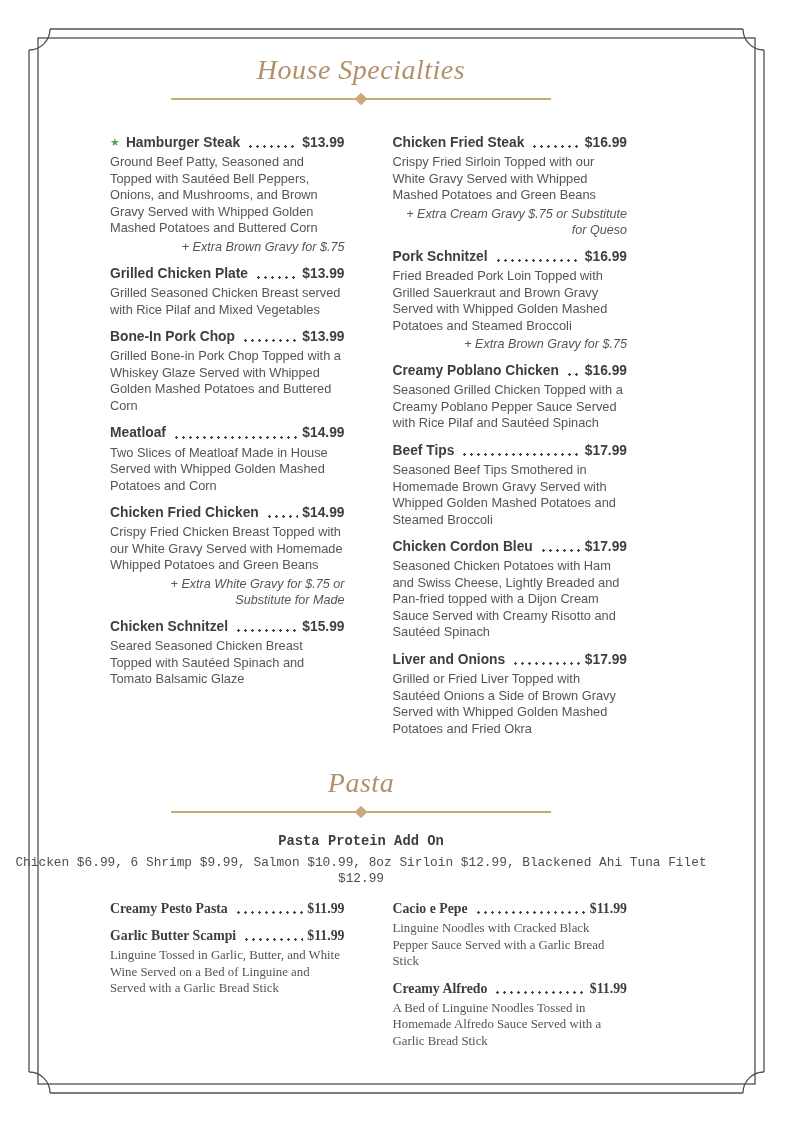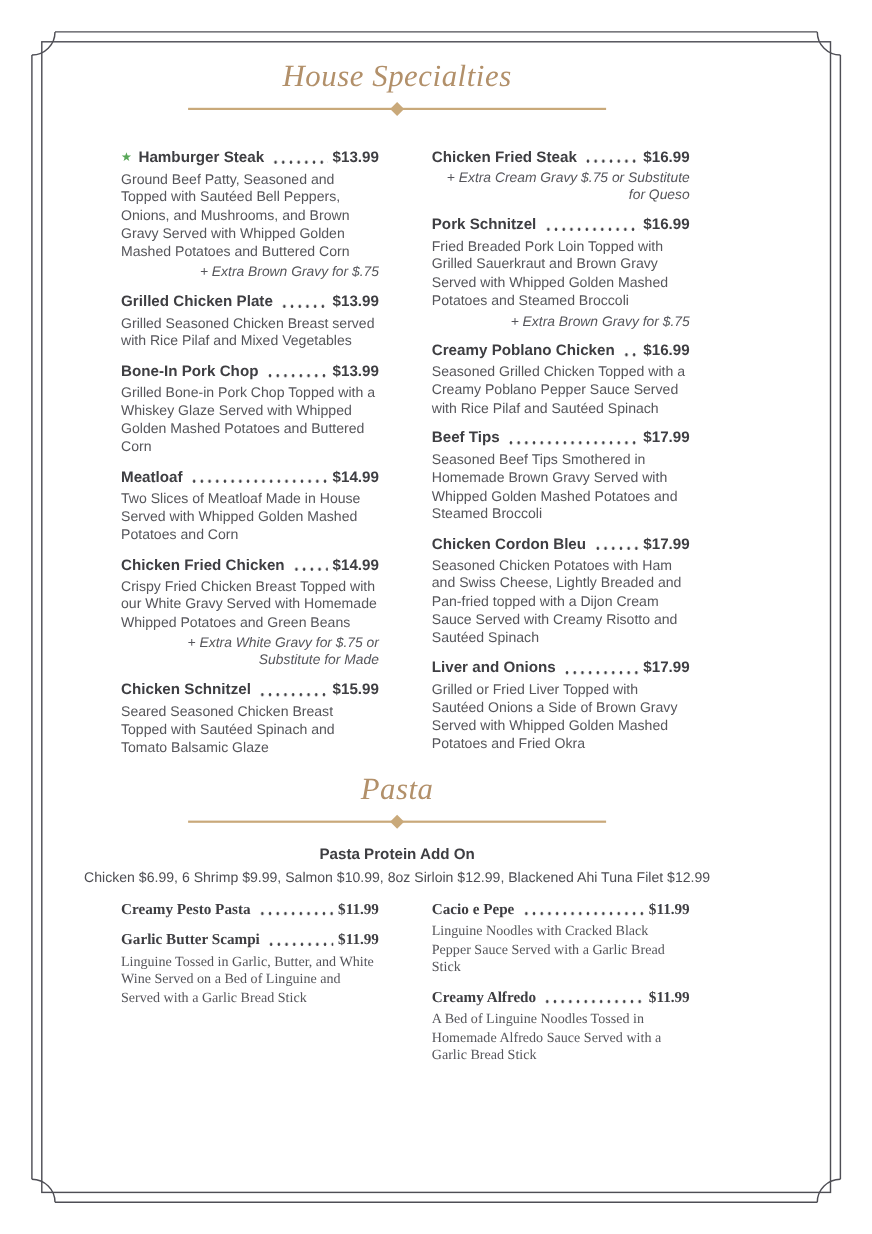--- a/index.html
+++ b/index.html
@@ -38,22 +38,22 @@
   .leader {
     flex:1 1 auto; min-width:14px; height:3px;
     align-self:flex-end; margin:0 4px 3px 7px;
     background-image:radial-gradient(circle, #3e3e42 1.15px, transparent 1.45px);
     background-size:7px 3px; background-position:0 center; background-repeat:repeat-x;
   }
   .price { white-space:nowrap; }
   .desc { margin-top:3px; max-width:250px; font-size:12.8px; line-height:16.5px; color:#55555a; }
   .note { margin-top:2px; padding-left:13px; max-width:240px; font-size:12.6px; line-height:16px; font-style:italic; color:#55555a;text-align:right; }
 
-  .pasta-section { margin-top:4px; }
-  .addon { margin-top:20px; text-align:center; }
+  .pasta-section { margin-top:20px; }
+  .addon { margin-top:20px; text-align:center;font-family:Liberation Mono, monospace; }
   .addon-title { font-weight:bold; font-size:13.8px; line-height:1.25; color:#3e3e42; }
   .addon-line { margin-top:4px; font-size:12.8px; line-height:1.3; color:#4d4d52; }
   .pasta-cols { padding-top:12px;font-family:Liberation Serif, serif; }
 </style>
 </head>
 <body>
 
 <div class="page">
 
   <svg class="frame" width="793" height="1122" viewBox="0 0 793 1122">
@@ -141,20 +141,21 @@
         </div>
 
         <div class="col">
 
           <div class="item">
             <div class="head">
               <span class="name">Chicken Fried Steak</span>
               <span class="leader"></span>
               <span class="price">$16.99</span>
             </div>
+            <div class="desc">Crispy Fried Sirloin Topped with our White Gravy Served with Whipped Mashed Potatoes and Green Beans</div>
             <div class="note">+ Extra Cream Gravy $.75 or Substitute for Queso</div>
           </div>
 
           <div class="item">
             <div class="head">
               <span class="name">Pork Schnitzel</span>
               <span class="leader"></span>
               <span class="price">$16.99</span>
             </div>
             <div class="desc">Fried Breaded Pork Loin Topped with Grilled Sauerkraut and Brown Gravy Served with Whipped Golden Mashed Potatoes and Steamed Broccoli</div>

